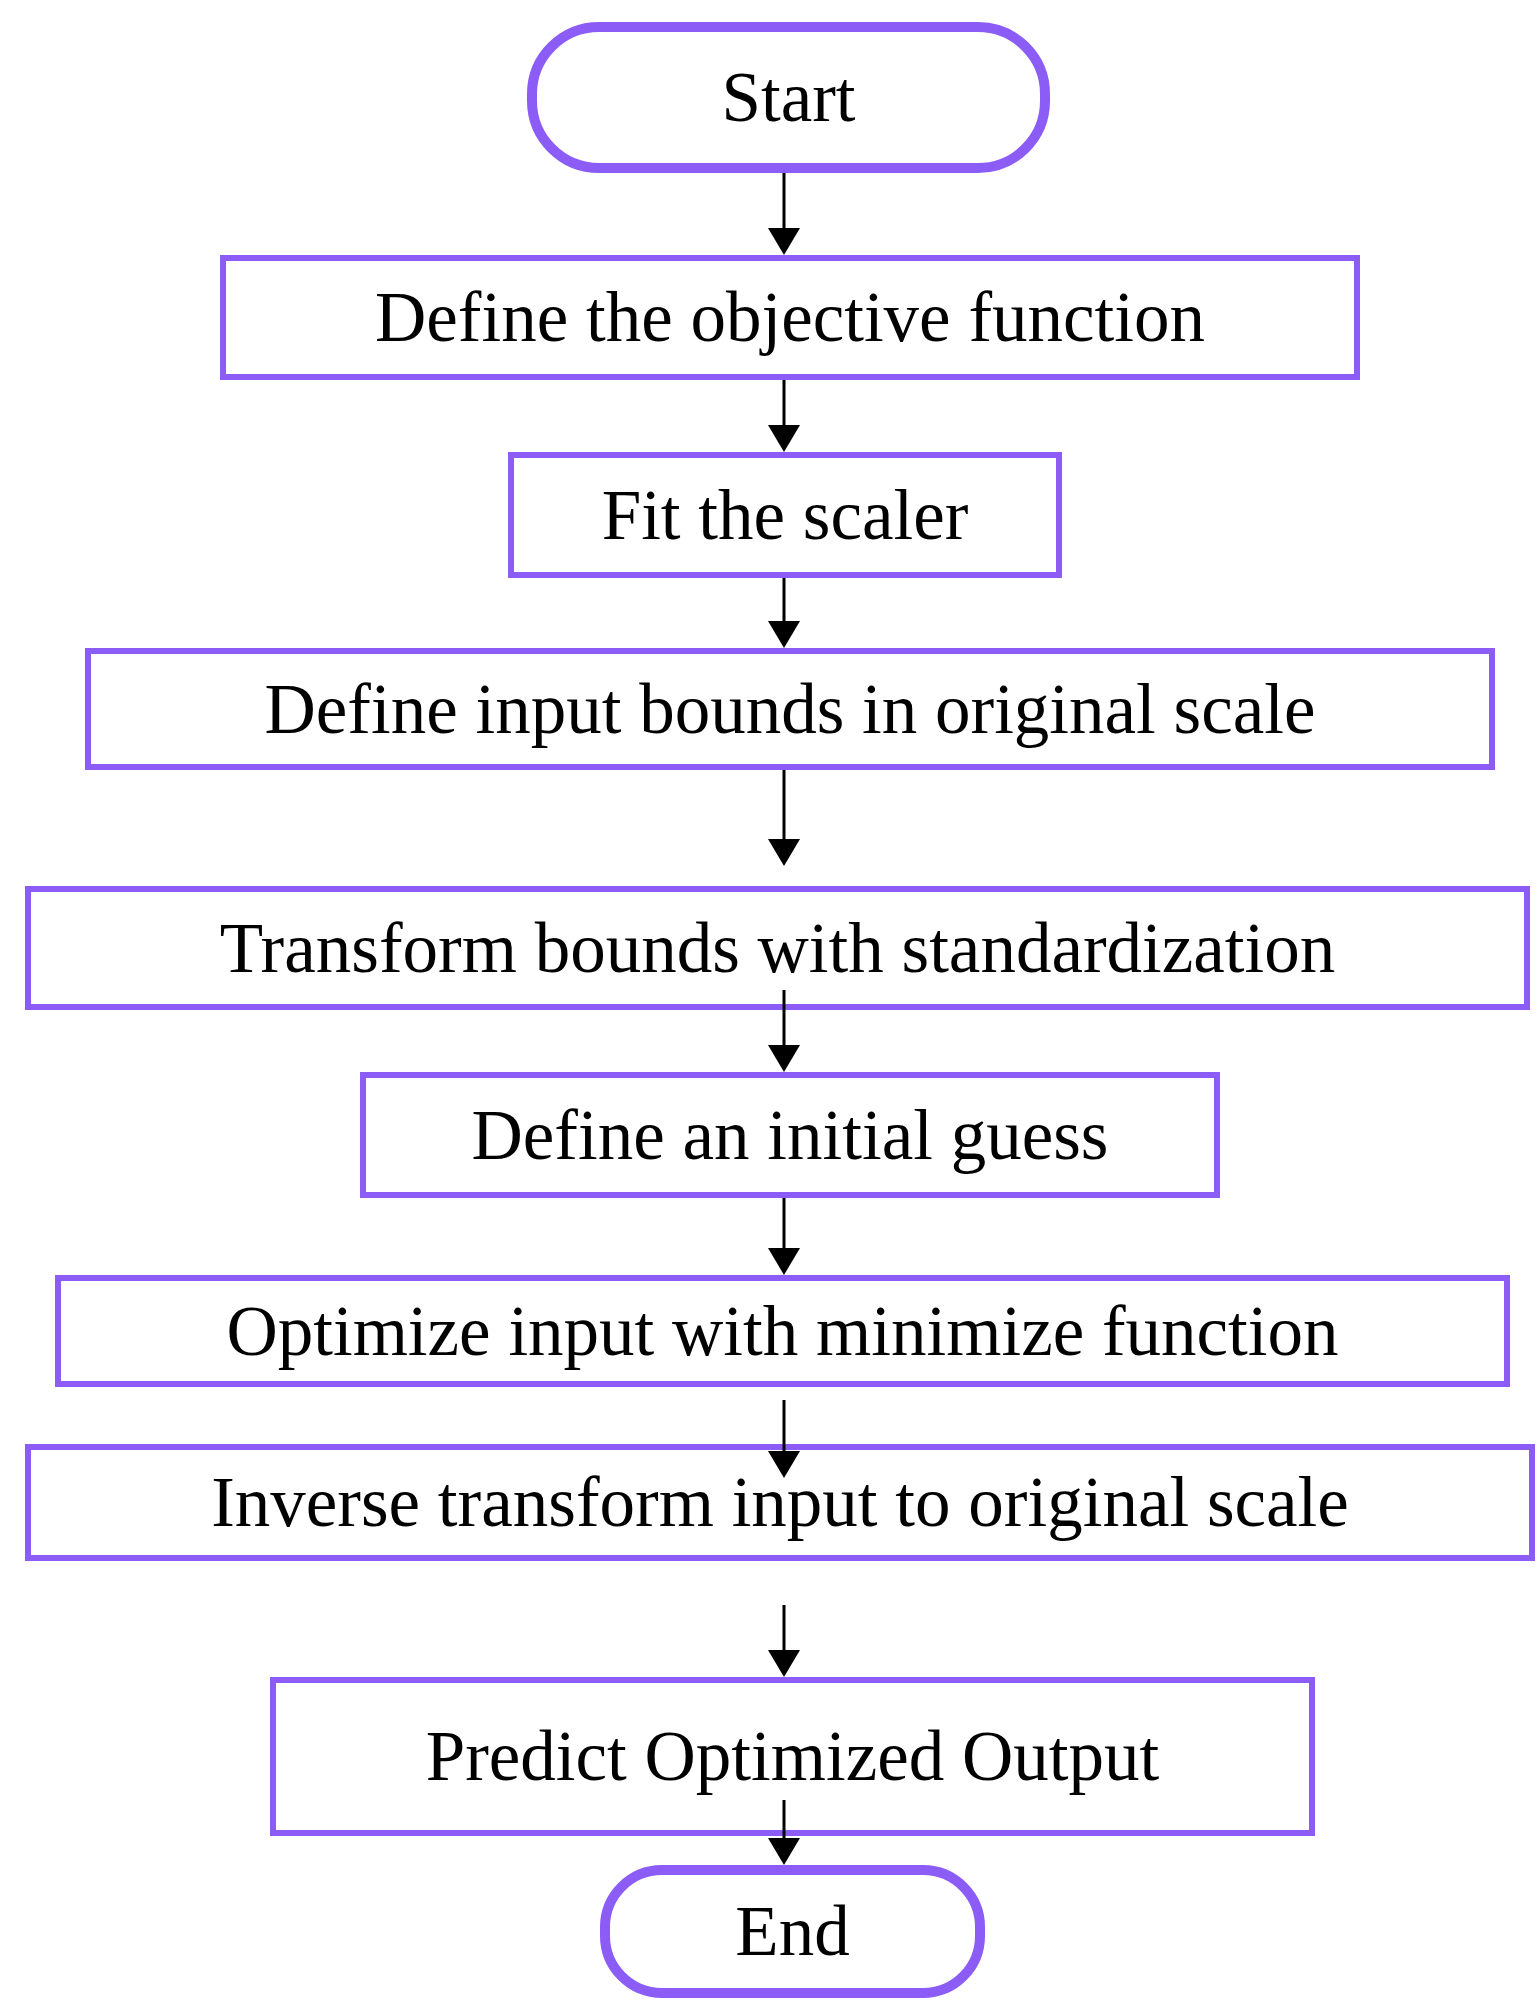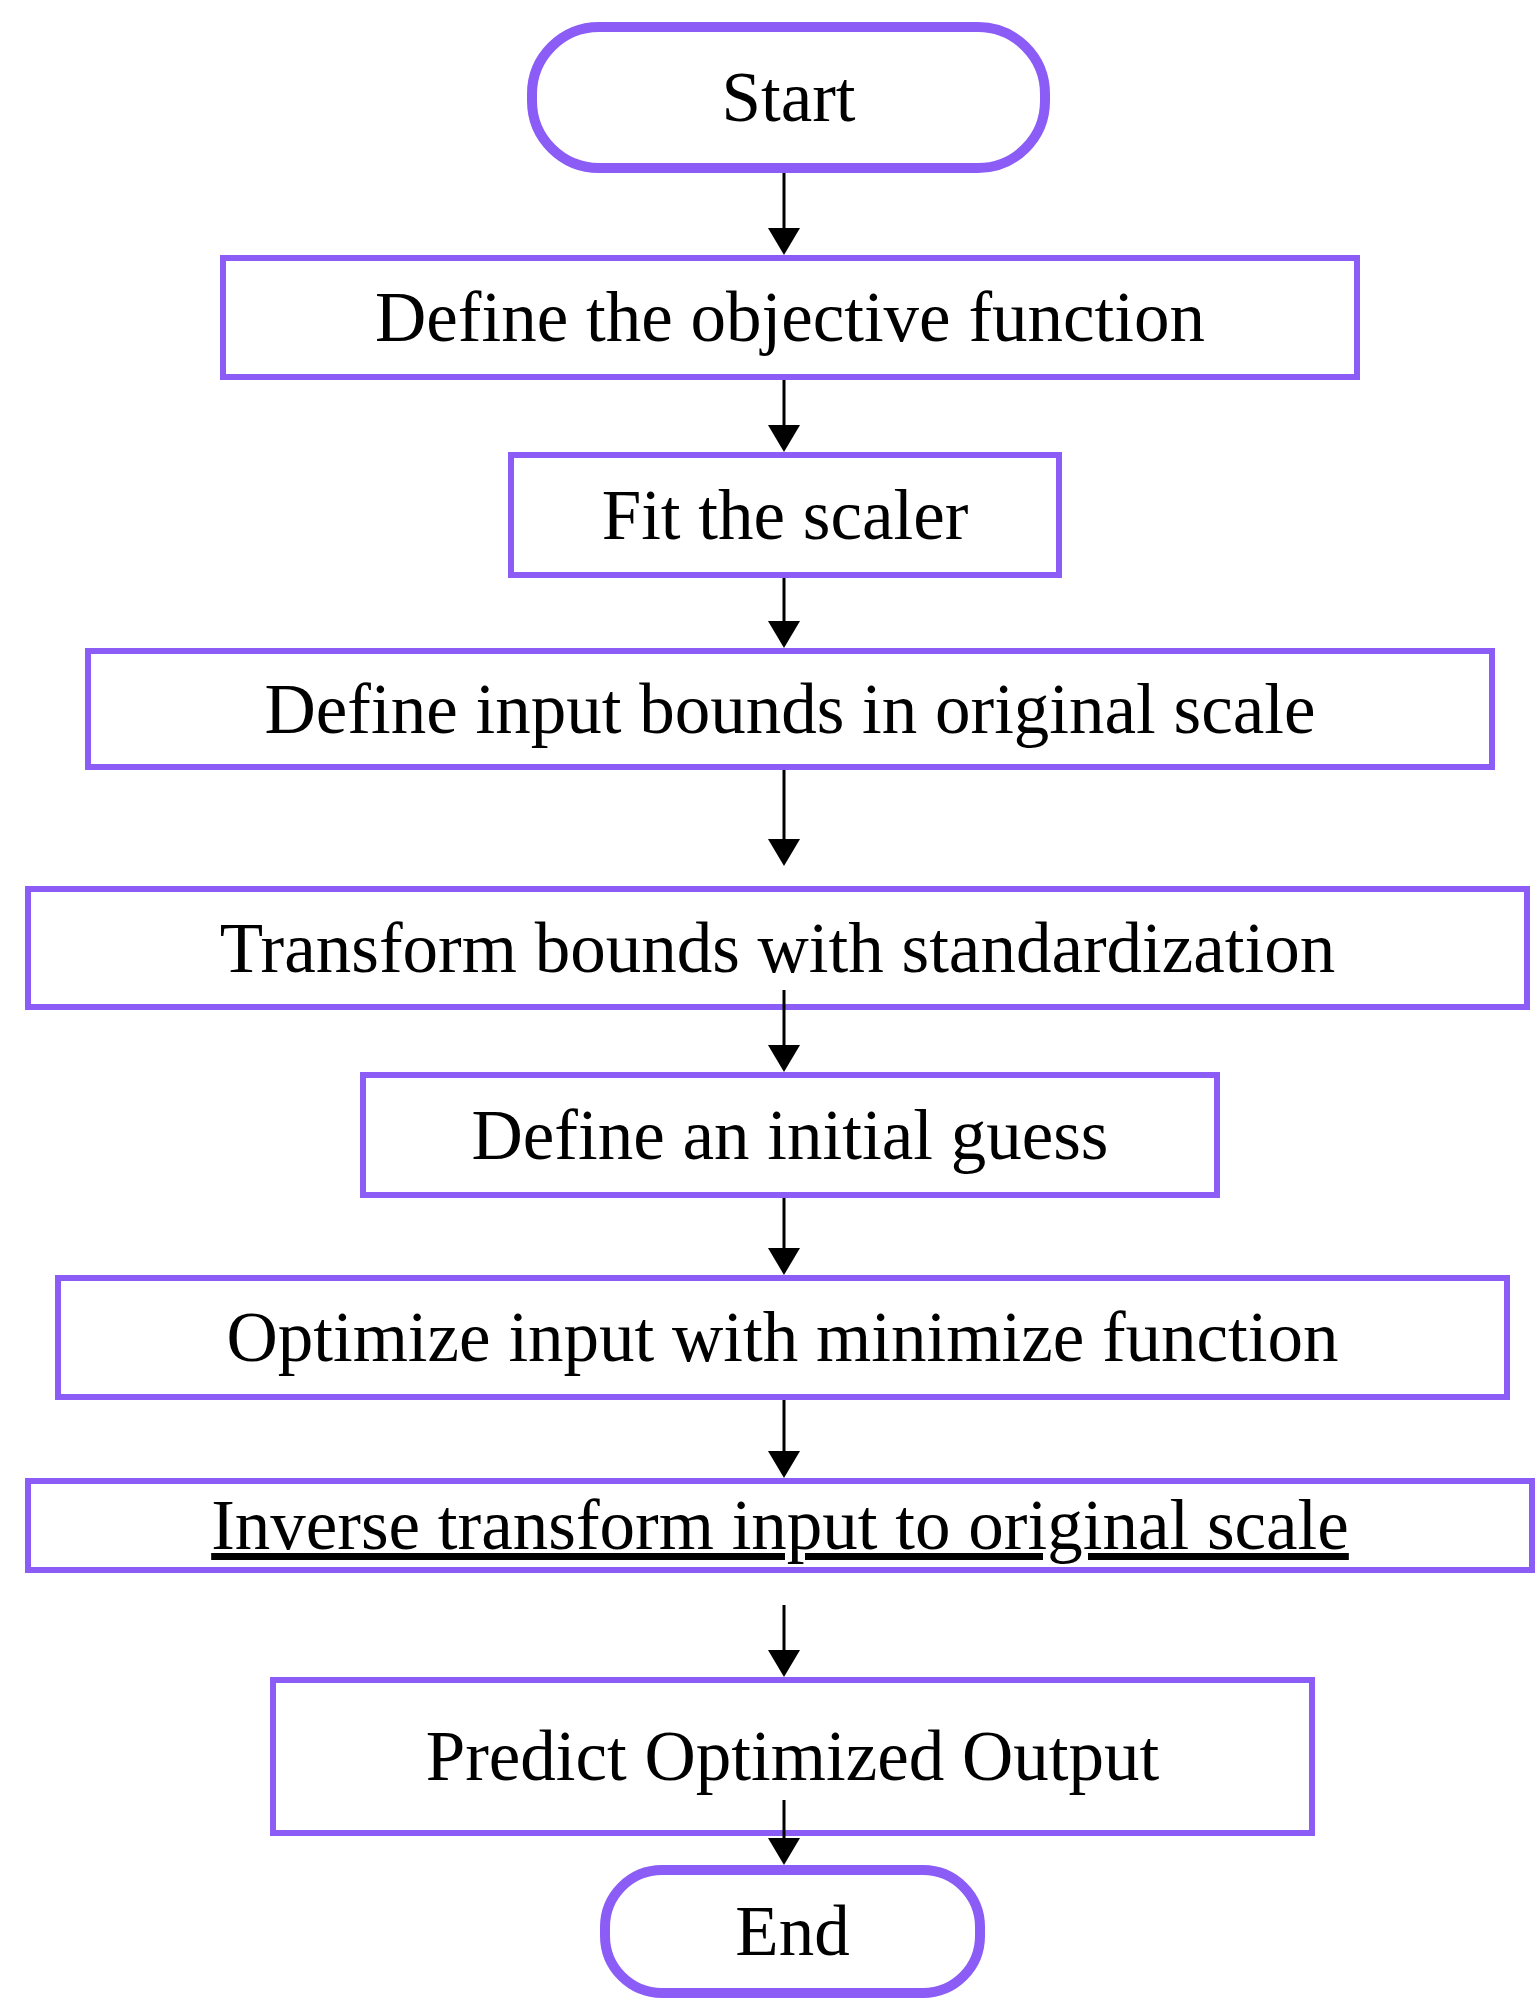--- a/index.html
+++ b/index.html
@@ -78,25 +78,25 @@
   </div>
 
   <div class="node" style="left:25px; top:866px; width:1505px; height:124px;margin-top:20px;">
     <span>Transform bounds with standardization</span>
   </div>
 
   <div class="node" style="left:360px; top:1072px; width:860px; height:126px;">
     <span>Define an initial guess</span>
   </div>
 
-  <div class="node" style="left:55px; top:1275px; width:1455px; height:125px;">
+  <div class="node" style="left:55px; top:1275px; width:1455px; height:112px;">
     <span>Optimize input with minimize function</span>
   </div>
 
-  <div class="node" style="left:25px; top:1478px; width:1510px; height:95px;text-decoration:underline;">
+  <div class="node" style="left:25px; top:1444px; width:1510px; height:117px;">
     <span>Inverse transform input to original scale</span>
   </div>
 
   <div class="node" style="left:270px; top:1677px; width:1045px; height:159px;">
     <span>Predict Optimized Output</span>
   </div>
 
   <div class="node terminator" style="left:600px; top:1865px; width:385px; height:133px; border-radius:62px;">
     <span>End</span>
   </div>

